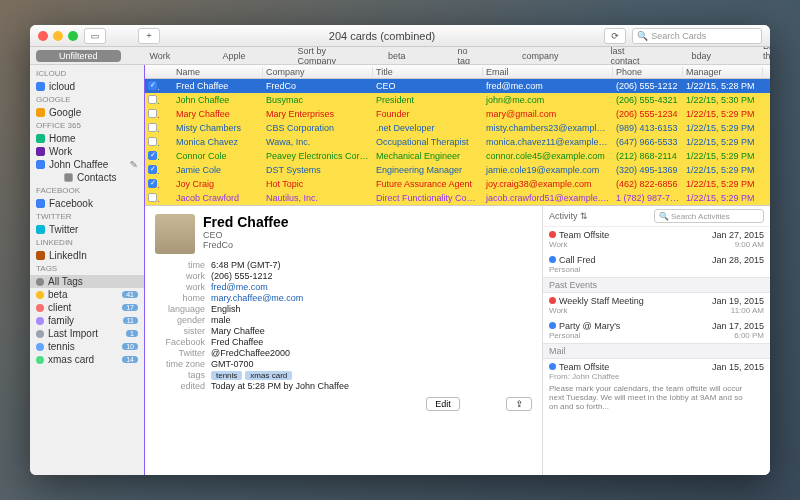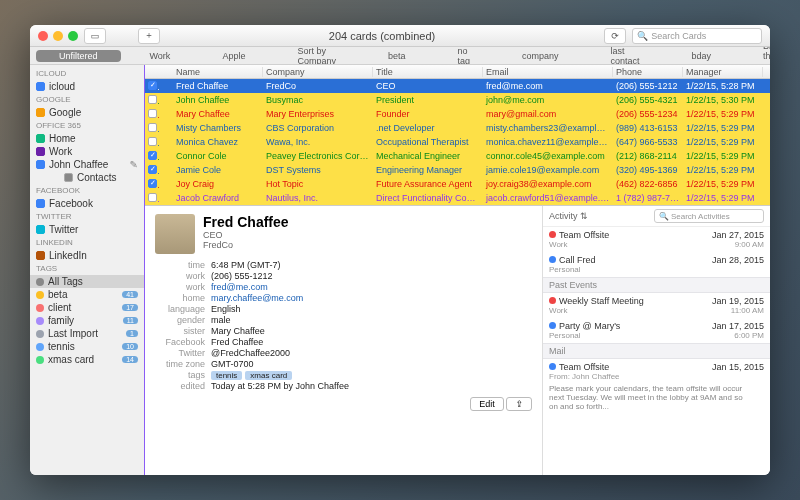--- a/index.html
+++ b/index.html
@@ -38,21 +38,21 @@
 .card-h { display:flex; gap:8px; margin-bottom:6px;}
 .avatar{width:40px;height:40px;background:linear-gradient(#c9b896,#a89878);border-radius:3px;}
 .card-name{font-size:14px;font-weight:600;}
 .card-sub{font-size:9px;color:#666;}
 .fld{display:flex;gap:6px;font-size:9px;margin:1px 0;color:#333;}
 .fld .lbl{width:50px;text-align:right;color:#999;}
 .fld .val{color:#222;}
 .fld .val a{color:#1a5fb4;text-decoration:none;}
 .tagpill{background:#b9d3f0;padding:0 5px;border-radius:2px;margin-right:3px;font-size:8px;}
 .card-actions{text-align:right;margin-top:6px;}
-.btn{border:1px solid #bbb;background:#fff;border-radius:3px;padding:1px 8px;font-size:9px;}
+.btn{border:1px solid #bbb;background:#fff;border-radius:3px;padding:1px 8px;font-size:9px;margin-left:44px;}
 .activity{width:228px;border-left:1px solid #ddd;display:flex;flex-direction:column;overflow:hidden;}
 .act-h{display:flex;align-items:center;justify-content:space-between;padding:3px 6px;font-size:9px;color:#666;border-bottom:1px solid #eee;}
 .act-search{width:110px;height:14px;border:1px solid #ccc;border-radius:3px;font-size:8px;padding:0 4px;color:#999;display:flex;align-items:center;gap:2px;}
 .act-sec{font-size:9px;color:#888;background:#f3f3f6;padding:2px 6px;border-top:1px solid #e4e4e8;border-bottom:1px solid #e4e4e8;}
 .act-item{padding:3px 6px;font-size:9px;}
 .act-row1{display:flex;justify-content:space-between;color:#333;}
 .act-row2{display:flex;justify-content:space-between;color:#999;font-size:8px;}
 .evdot{width:7px;height:7px;border-radius:50%;display:inline-block;margin-right:3px;}
 .mail-body{color:#888;font-size:8px;padding:0 20px 4px 6px;}
 </style>

